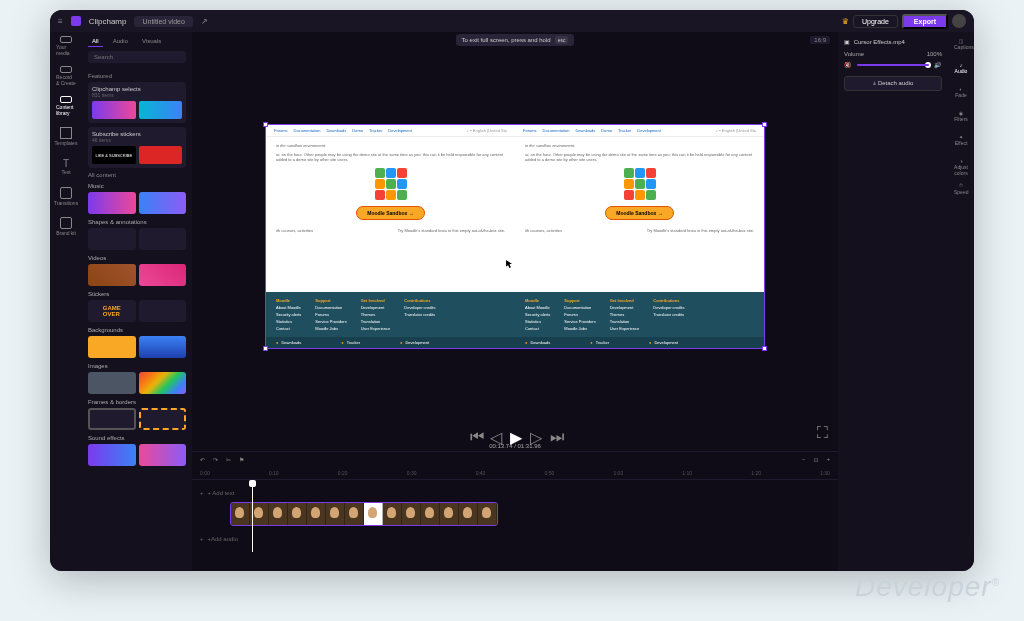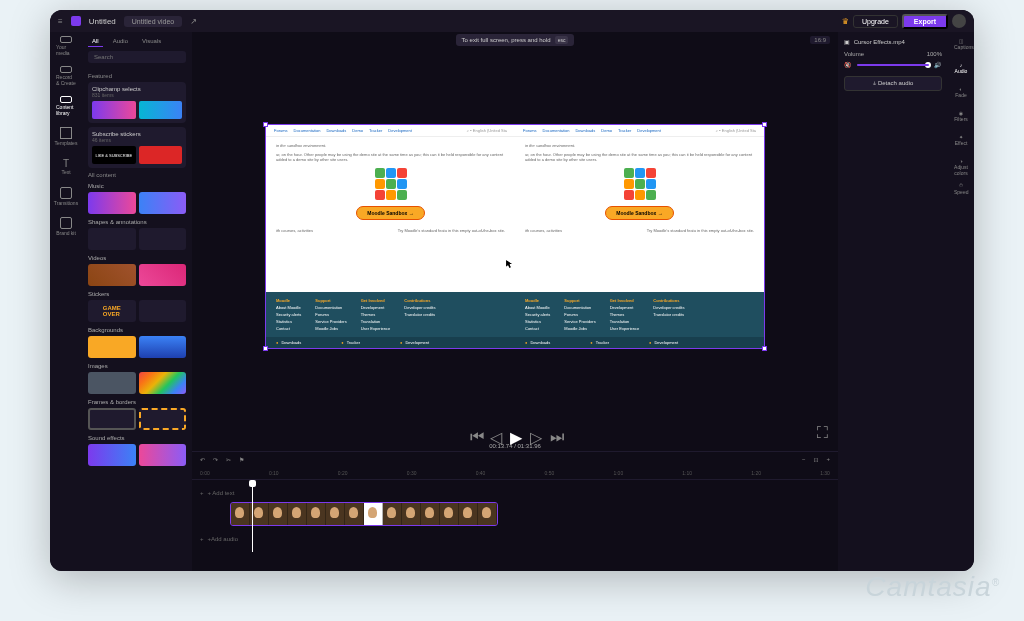--- a/index.html
+++ b/index.html
@@ -78,21 +78,21 @@
 .camtasia-wm{position:absolute;right:24px;bottom:18px;font-size:28px;color:#c8d4da;font-style:italic;font-weight:300;letter-spacing:1px}
 .camtasia-wm sup{font-size:10px}
 </style>
 </head>
 <body>
 
 <div class="app-window">
   <div class="titlebar">
     <span style="color:#888">≡</span>
     <div class="logo-dot"></div>
-    <span>Untitled</span>
+    <span>Clipchamp</span>
     <div class="title-tab">Untitled video</div>
     <span style="color:#888">↗</span>
     <div class="titlebar-right">
       <span style="color:#f9a825">♛</span>
       <button class="upgrade-btn">Upgrade</button>
       <button class="export-btn">Export</button>
       <div class="avatar"></div>
     </div>
   </div>
 
@@ -438,13 +438,13 @@
       <div class="tool-item" style="color:#fff">♪<div>Audio</div></div>
       <div class="tool-item">◐<div>Fade</div></div>
       <div class="tool-item">◉<div>Filters</div></div>
       <div class="tool-item">✦<div>Effect</div></div>
       <div class="tool-item">◑<div>Adjust colors</div></div>
       <div class="tool-item">⏱<div>Speed</div></div>
     </div>
   </div>
 </div>
 
-<div class="camtasia-wm"><span>Camtasia</span><sup>®</sup></div>
+<div class="camtasia-wm"><span>Developer</span><sup>®</sup></div>
 
 </body></html>

